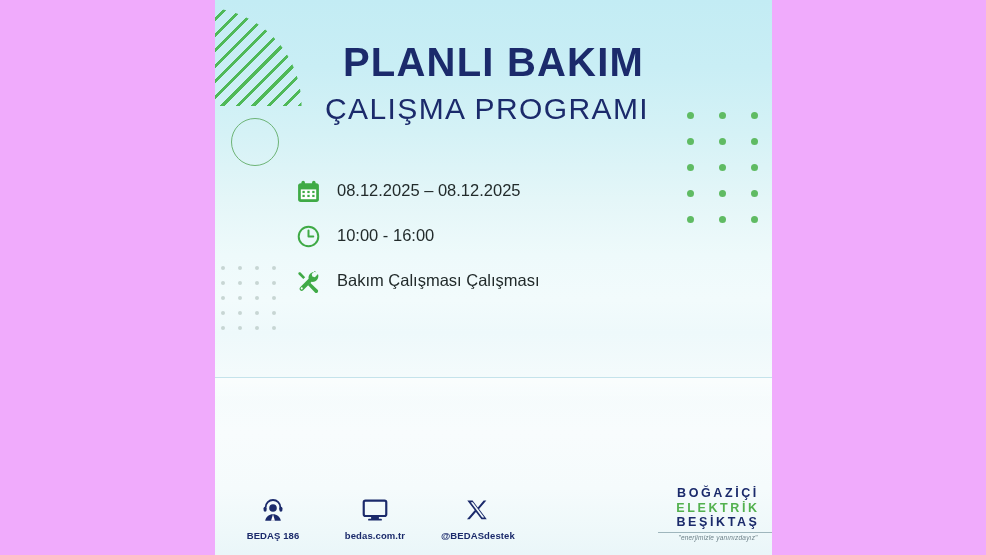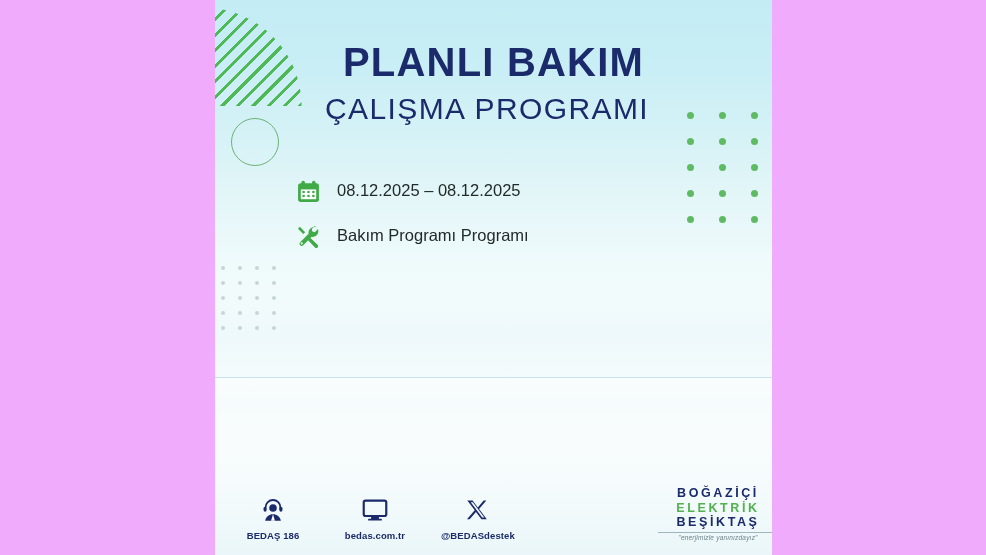--- a/index.html
+++ b/index.html
@@ -165,31 +165,40 @@
                 <rect x="15.6" y="11.4" width="2.2" height="2.1"></rect>
               <rect x="6.2" y="15.2" width="2.2" height="2.1"></rect>
                 <rect x="10.9" y="15.2" width="2.2" height="2.1"></rect>
                 <rect x="15.6" y="15.2" width="2.2" height="2.1"></rect>
             </g>
           </svg>
         </span>
         <span class="row-text">08.12.2025 – 08.12.2025</span>
       </div>
 
+      <div class="row">
+        <span class="ico">
+          <svg width="25" height="25" viewBox="0 0 24 24">
+            <circle cx="12" cy="12" r="9.4" fill="none" stroke="#3faa46" stroke-width="1.9"></circle>
+            <path d="M12 6.3 V12 H16.6" fill="none" stroke="#3faa46" stroke-width="1.9" stroke-linecap="round" stroke-linejoin="round"></path>
+          </svg>
+        </span>
+        <span class="row-text">10:00 - 16:00</span>
+      </div>
 
       <div class="row">
         <span class="ico">
           <svg width="25" height="25" viewBox="0 0 24 24">
             <path d="M19.6 3.3c-2.1-.8-4.5-.3-6 1.3-1.3 1.3-1.8 3.1-1.5 4.8L4 17.5c-.8.8-.8 2.1 0 2.9.8.8 2.1.8 2.9 0l8.1-8.1c1.7.3 3.5-.2 4.8-1.5 1.6-1.6 2.1-3.9 1.3-6l-3 3-2.4-.6-.6-2.4 3-3z" fill="#3faa46"></path>
             <path d="M4.4 3.4 8.8 7.8 7 9.6 2.6 5.2c-.5-.5-.5-1.3 0-1.8.5-.5 1.3-.5 1.8 0z" fill="#3faa46"></path>
             <path d="M13.6 13.2 20.7 20c.7.7.7 1.8 0 2.5-.7.7-1.8.7-2.5 0l-6.8-7.1 2.2-2.2z" fill="#3faa46"></path>
             <circle cx="5.5" cy="18.6" r="1" fill="#ffffff"></circle>
           </svg>
         </span>
-        <span class="row-text">Bakım Programı Programı</span>
+        <span class="row-text">Bakım Çalışması Çalışması</span>
       </div>
 
 
     </div>
 
     <div class="footer">
 
       <div class="contacts">
 
         <div class="contact">

